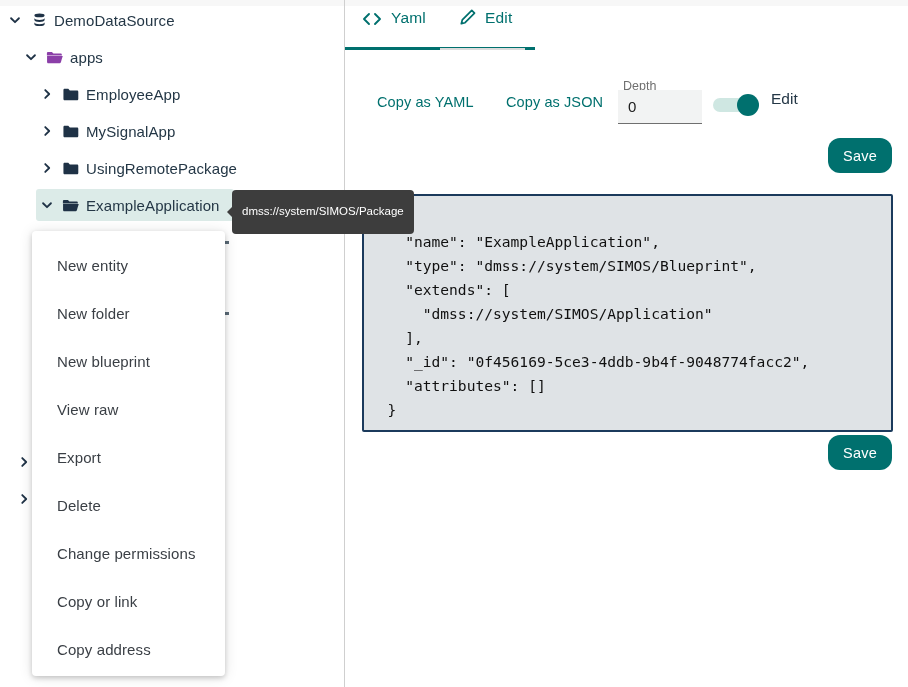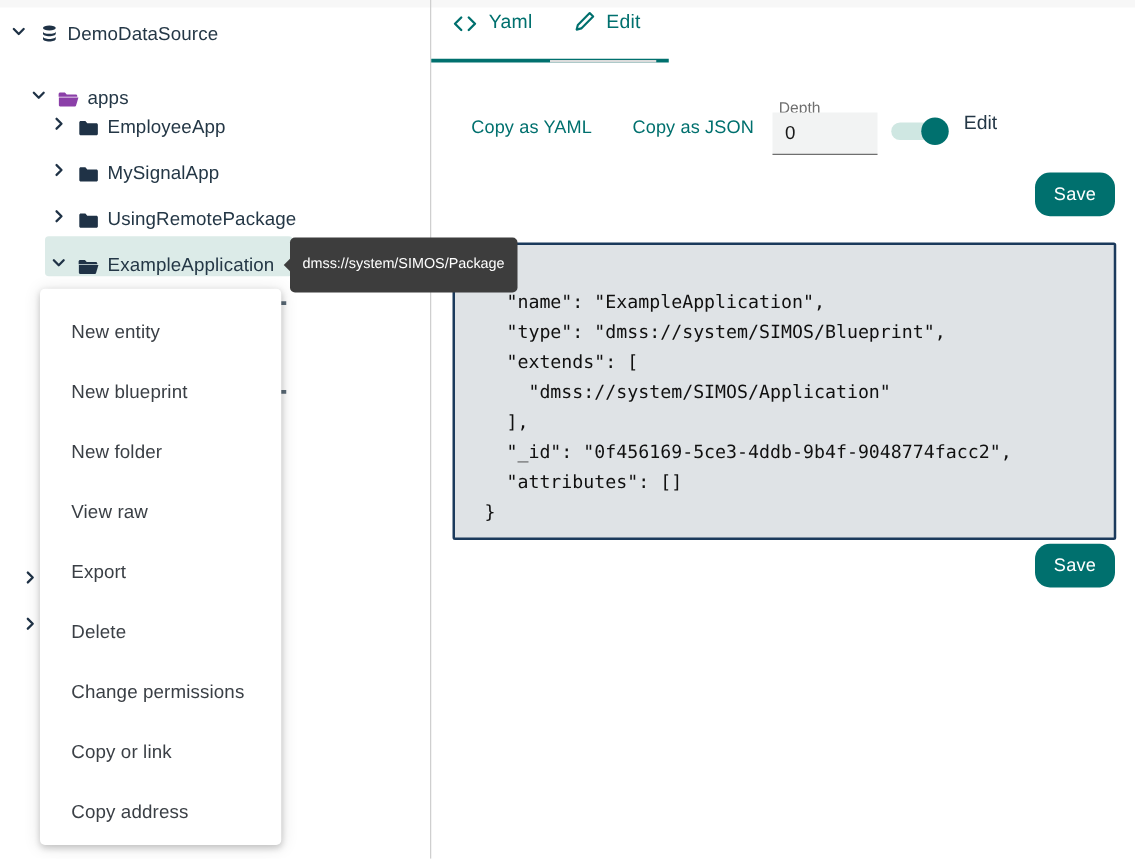--- a/index.html
+++ b/index.html
@@ -21,21 +21,21 @@
   
   .pane-divider {
     position: absolute; left: 344px; top: 0; width: 1px; height: 687px;
     background: #cfcfcf;
   }
 
   
   .tree { position: absolute; left: 0; top: 0; width: 344px; height: 687px; }
 
   .tree-row {
-    position: absolute; height: 32px; display: flex; align-items: flex-end;
+    position: absolute; height: 32px; display: flex; align-items: center;
     border-radius: 3px;
   }
   .tree-row.selected { background: #dcebe8; }
 
   .chev {
     width: 22px; height: 22px; flex: 0 0 22px;
     display: flex; align-items: center; justify-content: center;
     color: #1f3246;
   }
   .chev svg { display: block; }
@@ -177,21 +177,21 @@
         </span>
         <span class="ticon">
           <svg width="17" height="17" viewBox="0 0 20 20" fill="#1f3246">
             <ellipse cx="10" cy="4" rx="6" ry="2.3"></ellipse>
             <path d="M4 7.2c0 1.3 2.7 2.3 6 2.3s6-1 6-2.3v2.2c0 1.3-2.7 2.3-6 2.3s-6-1-6-2.3z"></path>
             <path d="M4 12c0 1.3 2.7 2.3 6 2.3s6-1 6-2.3v2.3c0 1.3-2.7 2.3-6 2.3s-6-1-6-2.3z"></path>
           </svg>
         </span>
         <span class="tlabel">DemoDataSource</span>
       </div>
-      <div class="tree-row" style="top: 55px; left: 20px; padding-right: 14px;">
+      <div class="tree-row" style="top: 41px; left: 20px; padding-right: 14px;">
         <span class="chev">
           <svg width="14" height="14" viewBox="0 0 16 16" fill="none" stroke="currentColor" stroke-width="2.1" stroke-linecap="round" stroke-linejoin="round">
             <polyline points="3.5,6 8,10.5 12.5,6"></polyline>
           </svg>
         </span>
         <span class="ticon">
           <svg width="18" height="15" viewBox="0 0 20 16" fill="#8b3fa8">
             <path d="M1 3.2c0-.8.6-1.4 1.4-1.4h4.2l1.6 1.8h8c.8 0 1.4.6 1.4 1.4v.7H1z"></path>
             <path d="M1.2 6.4h17.4l-2.1 7c-.2.6-.7 1-1.3 1H2.6c-.8 0-1.4-.6-1.4-1.4z"></path>
           </svg>
@@ -282,24 +282,24 @@
   <div class="row-sliver" style="left:220px; top:312px;"></div>
 
   <div class="tooltip">dmss://system/SIMOS/Package</div>
 
   <div class="ctx-menu" id="ctx-host">
 
   <div class="ctx-item">
         <span>New entity</span>
       </div>
       <div class="ctx-item">
+        <span>New folder</span>
+      </div>
+      <div class="ctx-item">
         <span>New blueprint</span>
-      </div>
-      <div class="ctx-item">
-        <span>New folder</span>
       </div>
       <div class="ctx-item">
         <span>View raw</span>
       </div>
       <div class="ctx-item">
         <span>Export</span>
       </div>
       <div class="ctx-item">
         <span>Delete</span>
       </div>

